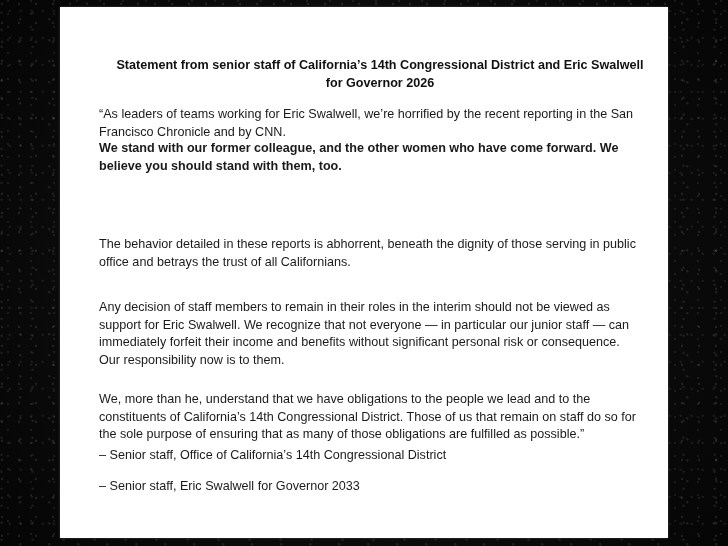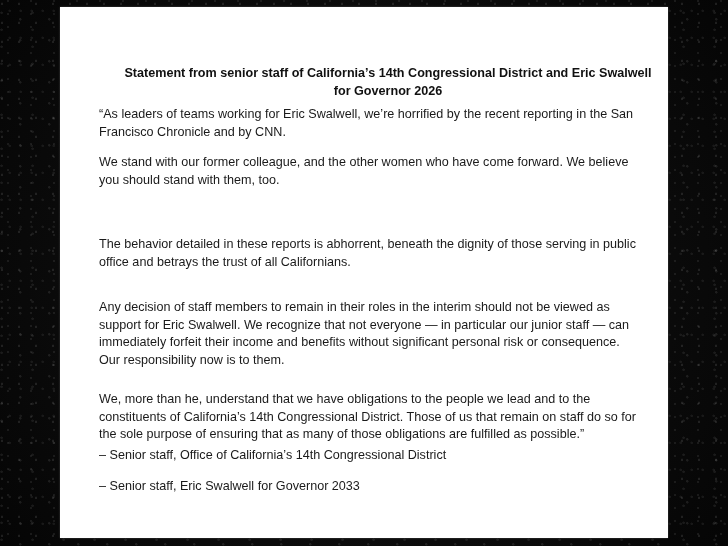--- a/index.html
+++ b/index.html
@@ -34,34 +34,34 @@
     .title {
       position: absolute;
       left: 0;
       top: 45px;
       width: 608px;
       text-align: center;
       font-weight: bold;
       font-size: 12.6px;
       line-height: 18px;
       color: #111111;
-      margin: 12px;
+      margin: 4px;
       padding-left: 12px;
     }
     .body-text {
       position: absolute;
       left: 39px;
       width: 540px;
       font-size: 12.6px;
       line-height: 17.5px;
       color: #1a1a1a;
       margin: 0;
     }
     .p1 { top: 99px; }
-    .p2 { top: 147px; }
+    .p2 { top: 133px; font-weight: bold; }
     .p3 { top: 195px; margin-top: 34px; }
     .p4 { top: 243px; }
     .p5 { top: 292px; }
     .p6 { top: 376px; margin-top: 8px; }
     .sig1 { top: 440px; }
     .sig2 { top: 471px; }
   </style>
 </head>
 <body>
 

